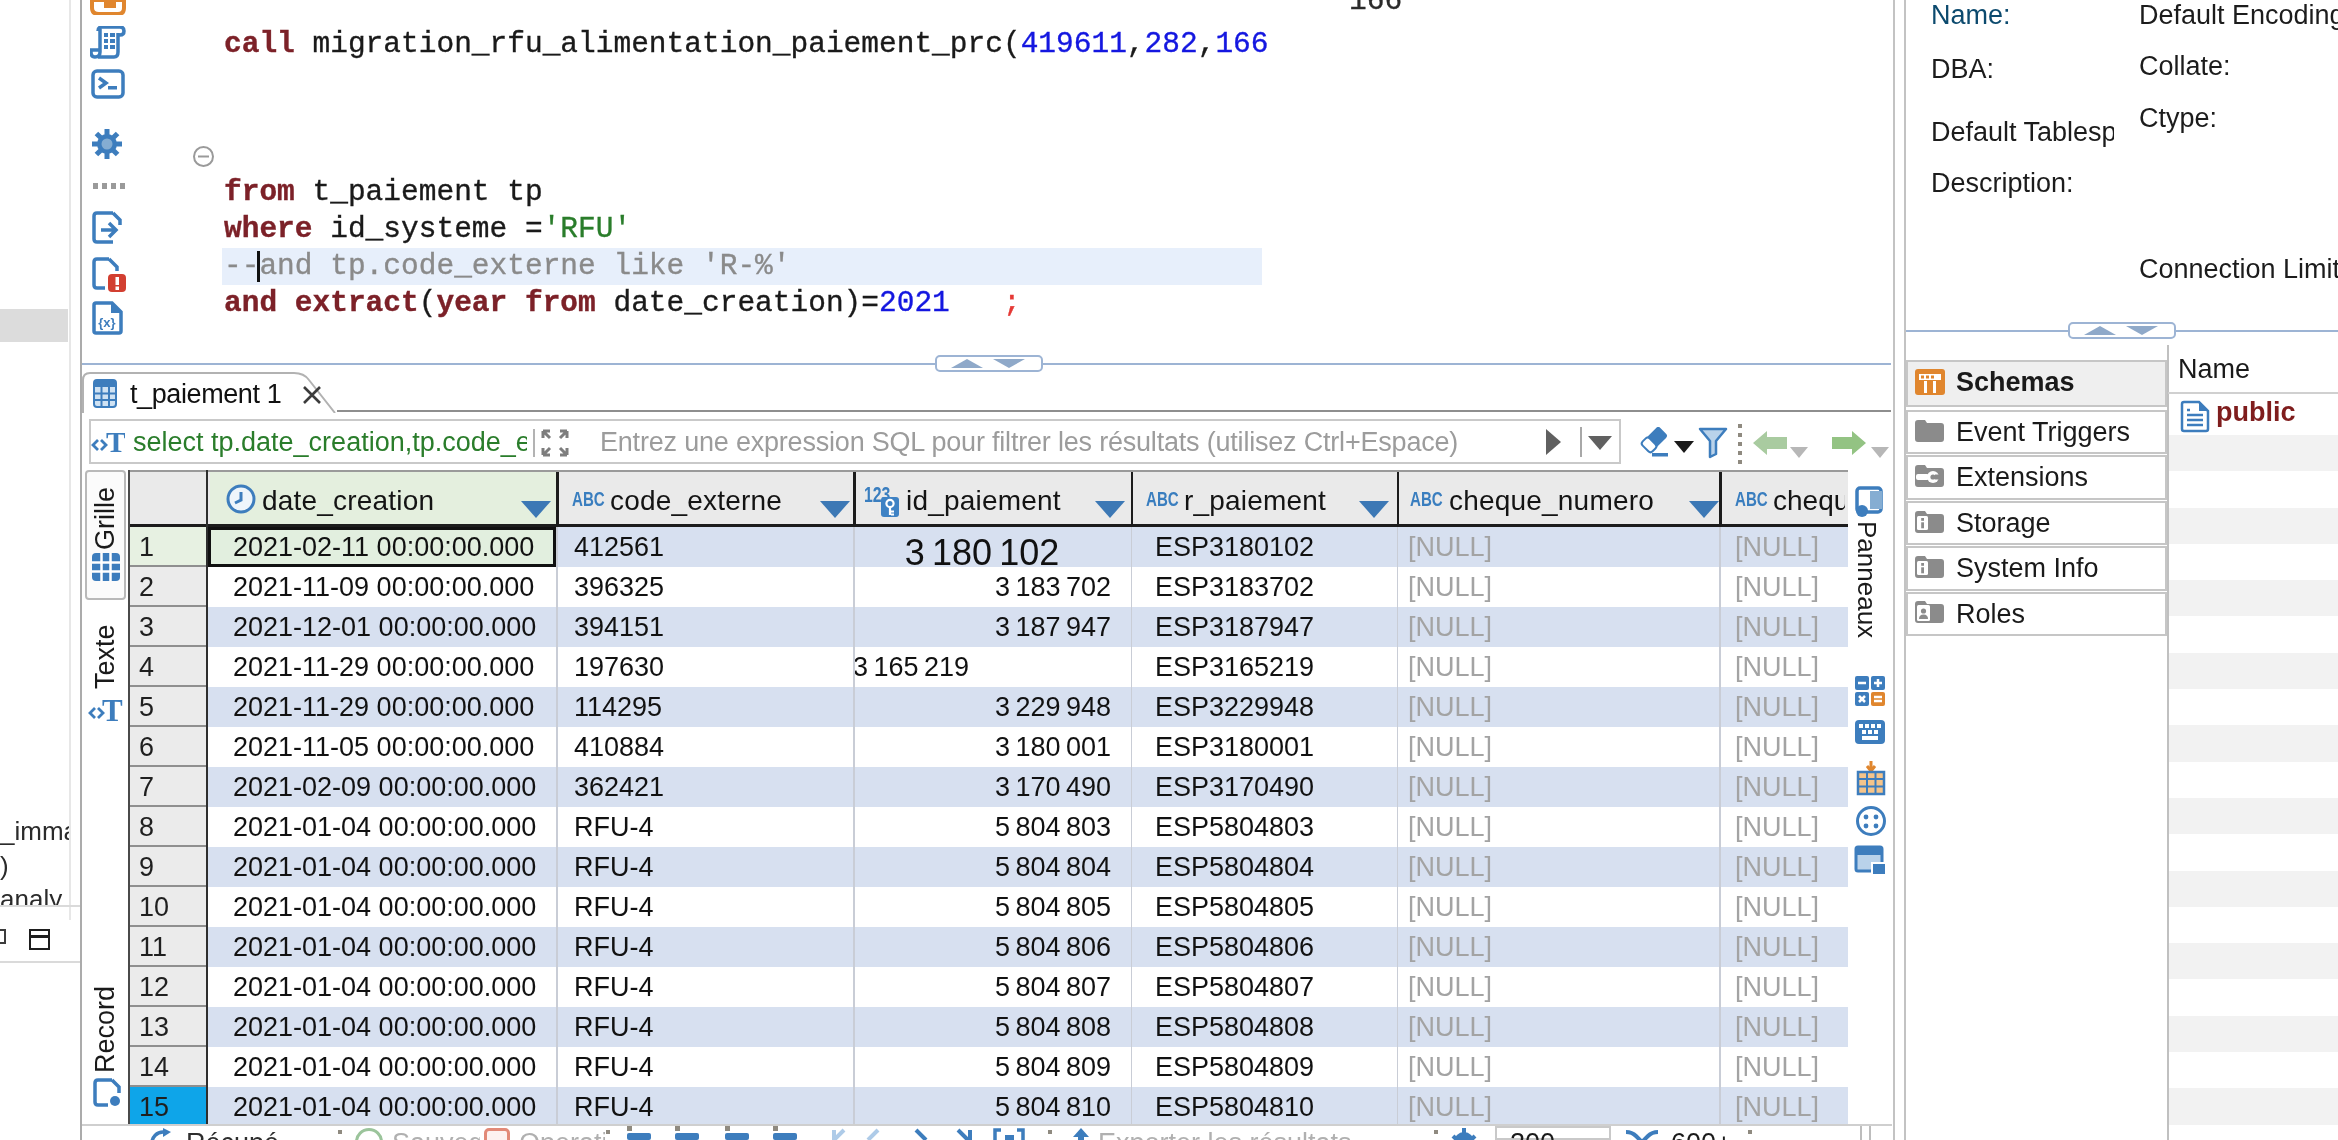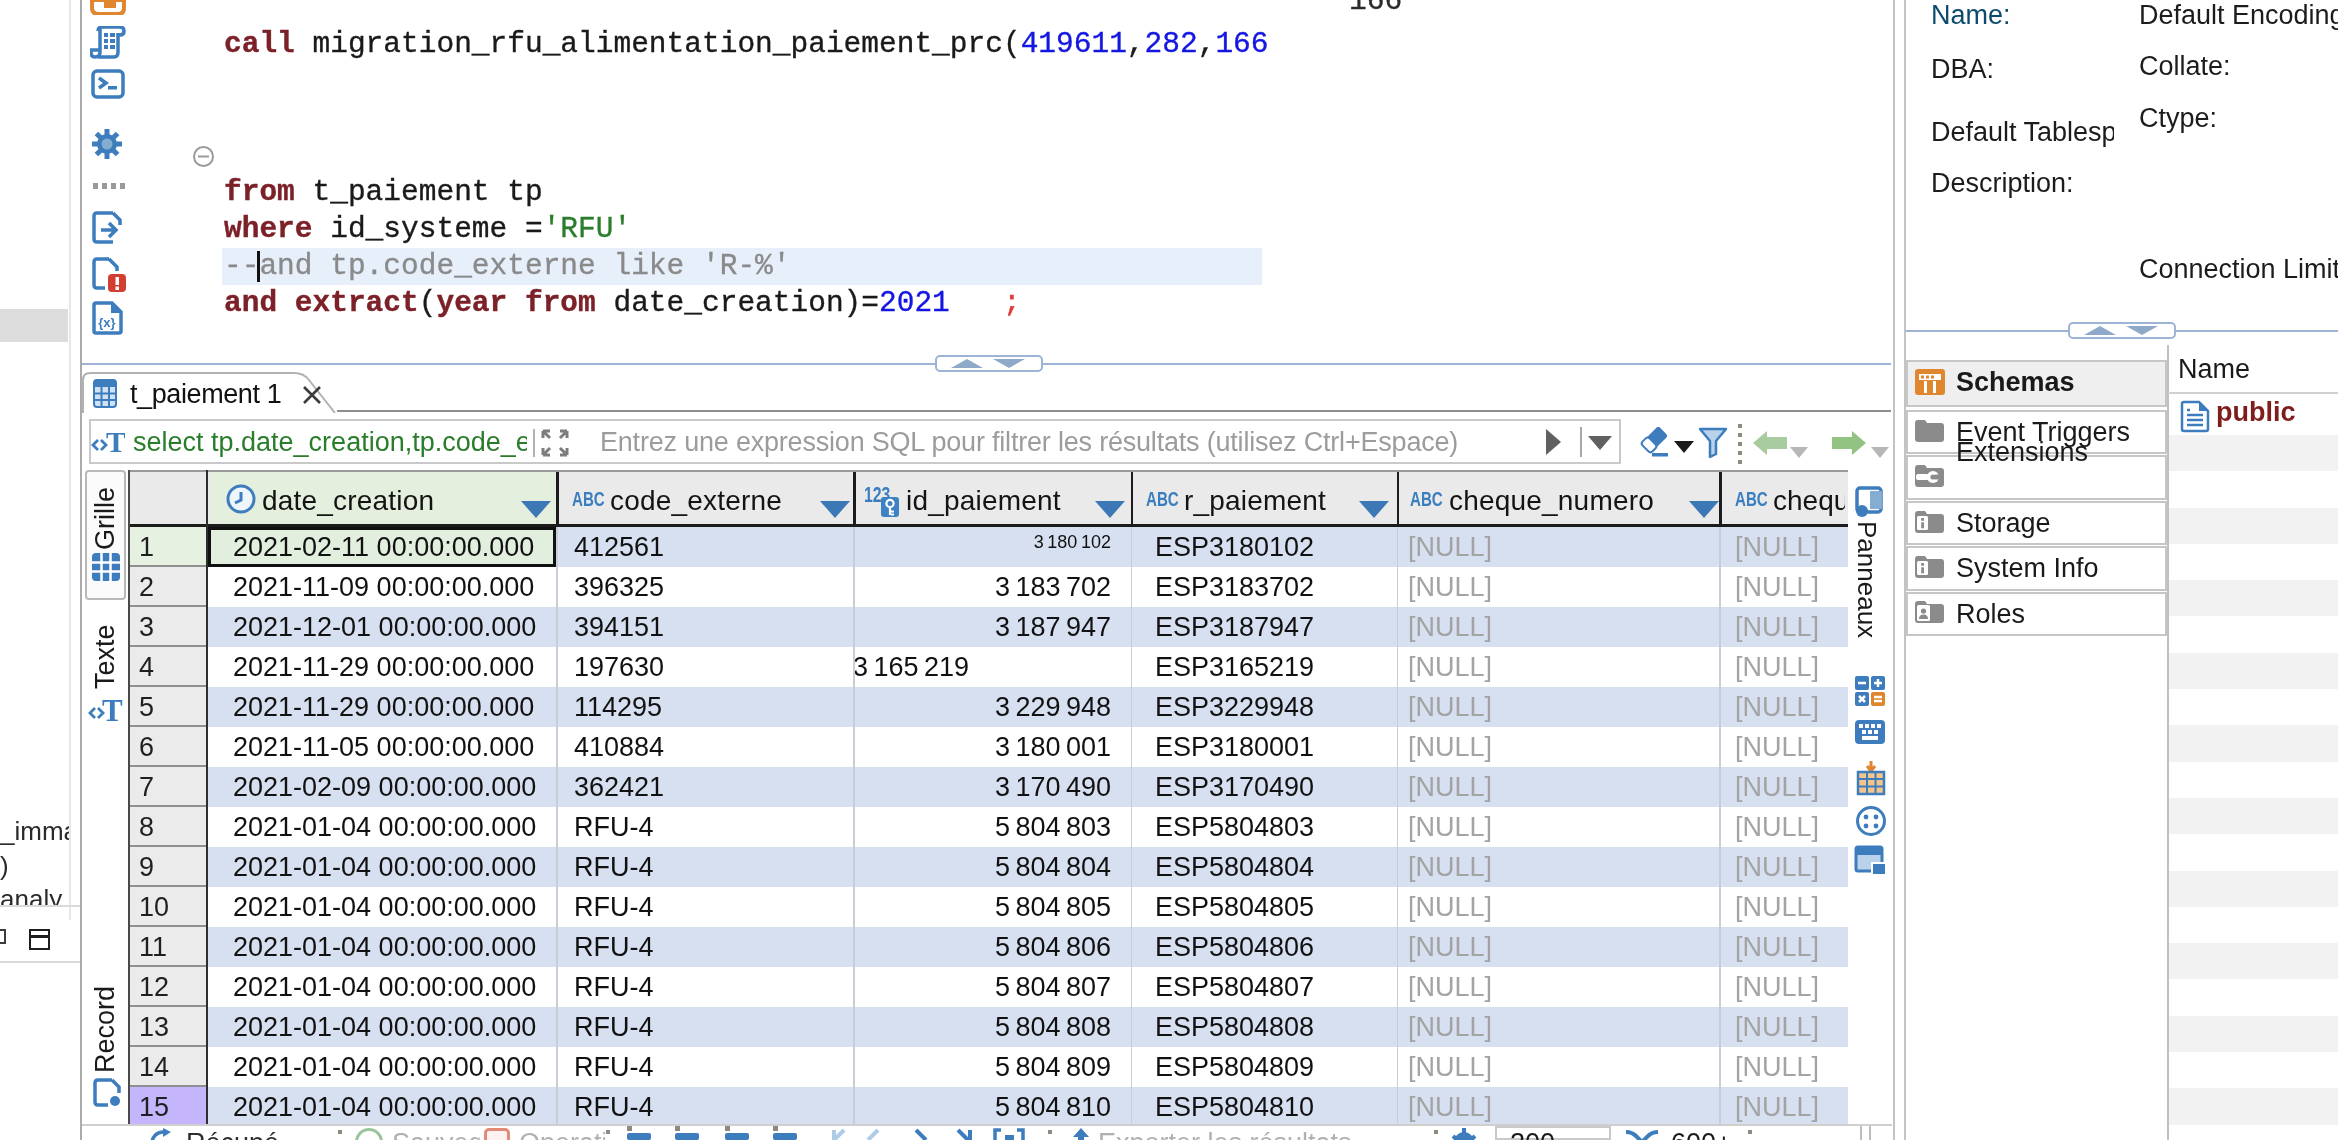--- a/index.html
+++ b/index.html
@@ -230,21 +230,21 @@
 <div class="abs" style="left:1735px;top:487px;font-size:21px;font-weight:bold;color:#3a7ebf;transform:scaleX(0.72);transform-origin:left top;">ABC</div>
 <div class="abs" style="left:1773px;top:485px;width:72px;overflow:hidden;font-size:28px;color:#141414;">cheque_n</div>
 <div class="abs" style="left:128px;top:527px;width:1720px;height:597px;overflow:hidden;">
 <div class="abs" style="left:2px;top:0.0px;width:75.5px;height:40.0px;background:#e7f1e2;border-bottom:2px solid #8f8f8f;font-size:27px;color:#1f1f1f;">
         <span style="position:absolute;left:9px;top:5px;">1</span>
       </div>
 <div class="abs" style="left:80px;top:0.0px;width:1640px;height:40.0px;background:#d7e0f0;"></div>
 <div class="abs" style="left:80px;top:0.0px;width:348px;height:40.0px;background:#e2efdf;border:3px solid #111;"></div>
 <div class="abs" style="left:105px;top:5.0px;font-size:27px;color:#111;">2021-02-11 00:00:00.000</div>
 <div class="abs" style="left:446px;top:5.0px;font-size:27px;color:#111;">412561</div>
-<div class="abs" style="left:725px;top:5.0px;width:258px;text-align:right;font-size:18px;color:#111;">3 180 102</div>
+<div class="abs" style="left:725px;top:5.0px;width:258px;text-align:center;font-size:36px;color:#111;">3 180 102</div>
 <div class="abs" style="left:1027px;top:5.0px;font-size:27px;color:#111;">ESP3180102</div>
 <div class="abs" style="left:1280px;top:5.0px;font-size:27px;color:#a3a3a3;">[NULL]</div>
 <div class="abs" style="left:1607px;top:5.0px;font-size:27px;color:#a3a3a3;">[NULL]</div>
 <div class="abs" style="left:2px;top:40.0px;width:75.5px;height:40.0px;background:#ebebeb;border-bottom:2px solid #8f8f8f;font-size:27px;color:#1f1f1f;">
         <span style="position:absolute;left:9px;top:5px;">2</span>
       </div>
 <div class="abs" style="left:80px;top:40.0px;width:1640px;height:40.0px;background:#ffffff;"></div>
 <div class="abs" style="left:105px;top:45.0px;font-size:27px;color:#111;">2021-11-09 00:00:00.000</div>
 <div class="abs" style="left:446px;top:45.0px;font-size:27px;color:#111;">396325</div>
 <div class="abs" style="left:725px;top:45.0px;width:258px;text-align:right;font-size:27px;color:#111;">3 183 702</div>
@@ -364,21 +364,21 @@
 <div class="abs" style="left:2px;top:520.0px;width:75.5px;height:40.0px;background:#ebebeb;border-bottom:2px solid #8f8f8f;font-size:27px;color:#1f1f1f;">
         <span style="position:absolute;left:9px;top:5px;">14</span>
       </div>
 <div class="abs" style="left:80px;top:520.0px;width:1640px;height:40.0px;background:#ffffff;"></div>
 <div class="abs" style="left:105px;top:525.0px;font-size:27px;color:#111;">2021-01-04 00:00:00.000</div>
 <div class="abs" style="left:446px;top:525.0px;font-size:27px;color:#111;">RFU-4</div>
 <div class="abs" style="left:725px;top:525.0px;width:258px;text-align:right;font-size:27px;color:#111;">5 804 809</div>
 <div class="abs" style="left:1027px;top:525.0px;font-size:27px;color:#111;">ESP5804809</div>
 <div class="abs" style="left:1280px;top:525.0px;font-size:27px;color:#a3a3a3;">[NULL]</div>
 <div class="abs" style="left:1607px;top:525.0px;font-size:27px;color:#a3a3a3;">[NULL]</div>
-<div class="abs" style="left:2px;top:560.0px;width:75.5px;height:40.0px;background:#c4b5fd;border-bottom:2px solid #8f8f8f;font-size:27px;color:#1f1f1f;">
+<div class="abs" style="left:2px;top:560.0px;width:75.5px;height:40.0px;background:#0ea5e9;border-bottom:2px solid #8f8f8f;font-size:27px;color:#1f1f1f;">
         <span style="position:absolute;left:9px;top:5px;">15</span>
       </div>
 <div class="abs" style="left:80px;top:560.0px;width:1640px;height:40.0px;background:#d7e0f0;"></div>
 <div class="abs" style="left:105px;top:565.0px;font-size:27px;color:#111;">2021-01-04 00:00:00.000</div>
 <div class="abs" style="left:446px;top:565.0px;font-size:27px;color:#111;">RFU-4</div>
 <div class="abs" style="left:725px;top:565.0px;width:258px;text-align:right;font-size:27px;color:#111;">5 804 810</div>
 <div class="abs" style="left:1027px;top:565.0px;font-size:27px;color:#111;">ESP5804810</div>
 <div class="abs" style="left:1280px;top:565.0px;font-size:27px;color:#a3a3a3;">[NULL]</div>
 <div class="abs" style="left:1607px;top:565.0px;font-size:27px;color:#a3a3a3;">[NULL]</div>
 <div class="abs" style="left:428px;top:0;width:1.5px;height:600px;background:#c9cdd6;"></div>
@@ -519,21 +519,21 @@
 <div class="abs" style="left:2139px;top:254px;width:199px;overflow:hidden;font-size:27px;color:#1c1c1c;white-space:pre;">Connection Limit:</div>
 <div class="abs" style="left:1906px;top:330px;width:432px;height:2px;background:#9db4d4;"></div>
 <div class="abs" style="left:2068px;top:322px;width:108px;height:17px;background:#fff;border:2px solid #9db4d4;border-radius:5px;"></div>
 <div class="abs" style="left:2084px;top:326px;width:0;height:0;border-left:16px solid transparent;border-right:16px solid transparent;border-bottom:9px solid #8fa9c9;"></div>
 <div class="abs" style="left:2126px;top:326px;width:0;height:0;border-left:16px solid transparent;border-right:16px solid transparent;border-top:9px solid #8fa9c9;"></div>
 <div class="abs" style="left:1906px;top:360px;width:261px;height:47px;background:#efefef;border:2px solid #c6c6c6;"></div>
 <div class="abs" style="left:1956px;top:367px;font-size:27px;font-weight:bold;color:#1a1a1a;">Schemas</div>
 <div class="abs" style="left:1906px;top:410px;width:261px;height:44px;background:#ffffff;border:2px solid #c6c6c6;"></div>
 <div class="abs" style="left:1956px;top:417px;font-size:27px;font-weight:normal;color:#1a1a1a;">Event Triggers</div>
 <div class="abs" style="left:1906px;top:455px;width:261px;height:45px;background:#ffffff;border:2px solid #c6c6c6;"></div>
-<div class="abs" style="left:1956px;top:437px;font-size:27px;font-weight:normal;color:#1a1a1a;">Extensions</div>
+<div class="abs" style="left:1956px;top:462px;font-size:27px;font-weight:normal;color:#1a1a1a;">Extensions</div>
 <div class="abs" style="left:1906px;top:501px;width:261px;height:44px;background:#ffffff;border:2px solid #c6c6c6;"></div>
 <div class="abs" style="left:1956px;top:508px;font-size:27px;font-weight:normal;color:#1a1a1a;">Storage</div>
 <div class="abs" style="left:1906px;top:546px;width:261px;height:45px;background:#ffffff;border:2px solid #c6c6c6;"></div>
 <div class="abs" style="left:1956px;top:553px;font-size:27px;font-weight:normal;color:#1a1a1a;">System Info</div>
 <div class="abs" style="left:1906px;top:592px;width:261px;height:44px;background:#ffffff;border:2px solid #c6c6c6;"></div>
 <div class="abs" style="left:1956px;top:599px;font-size:27px;font-weight:normal;color:#1a1a1a;">Roles</div>
 <svg class="abs" style="left:1913px;top:367px;" width="34" height="30" viewBox="0 0 34 30">
 <rect x="2" y="2" width="30" height="26" rx="3" fill="#e0862e"></rect>
 <rect x="6" y="7" width="22" height="6" fill="#fff"></rect>
 <g fill="#e0862e">

